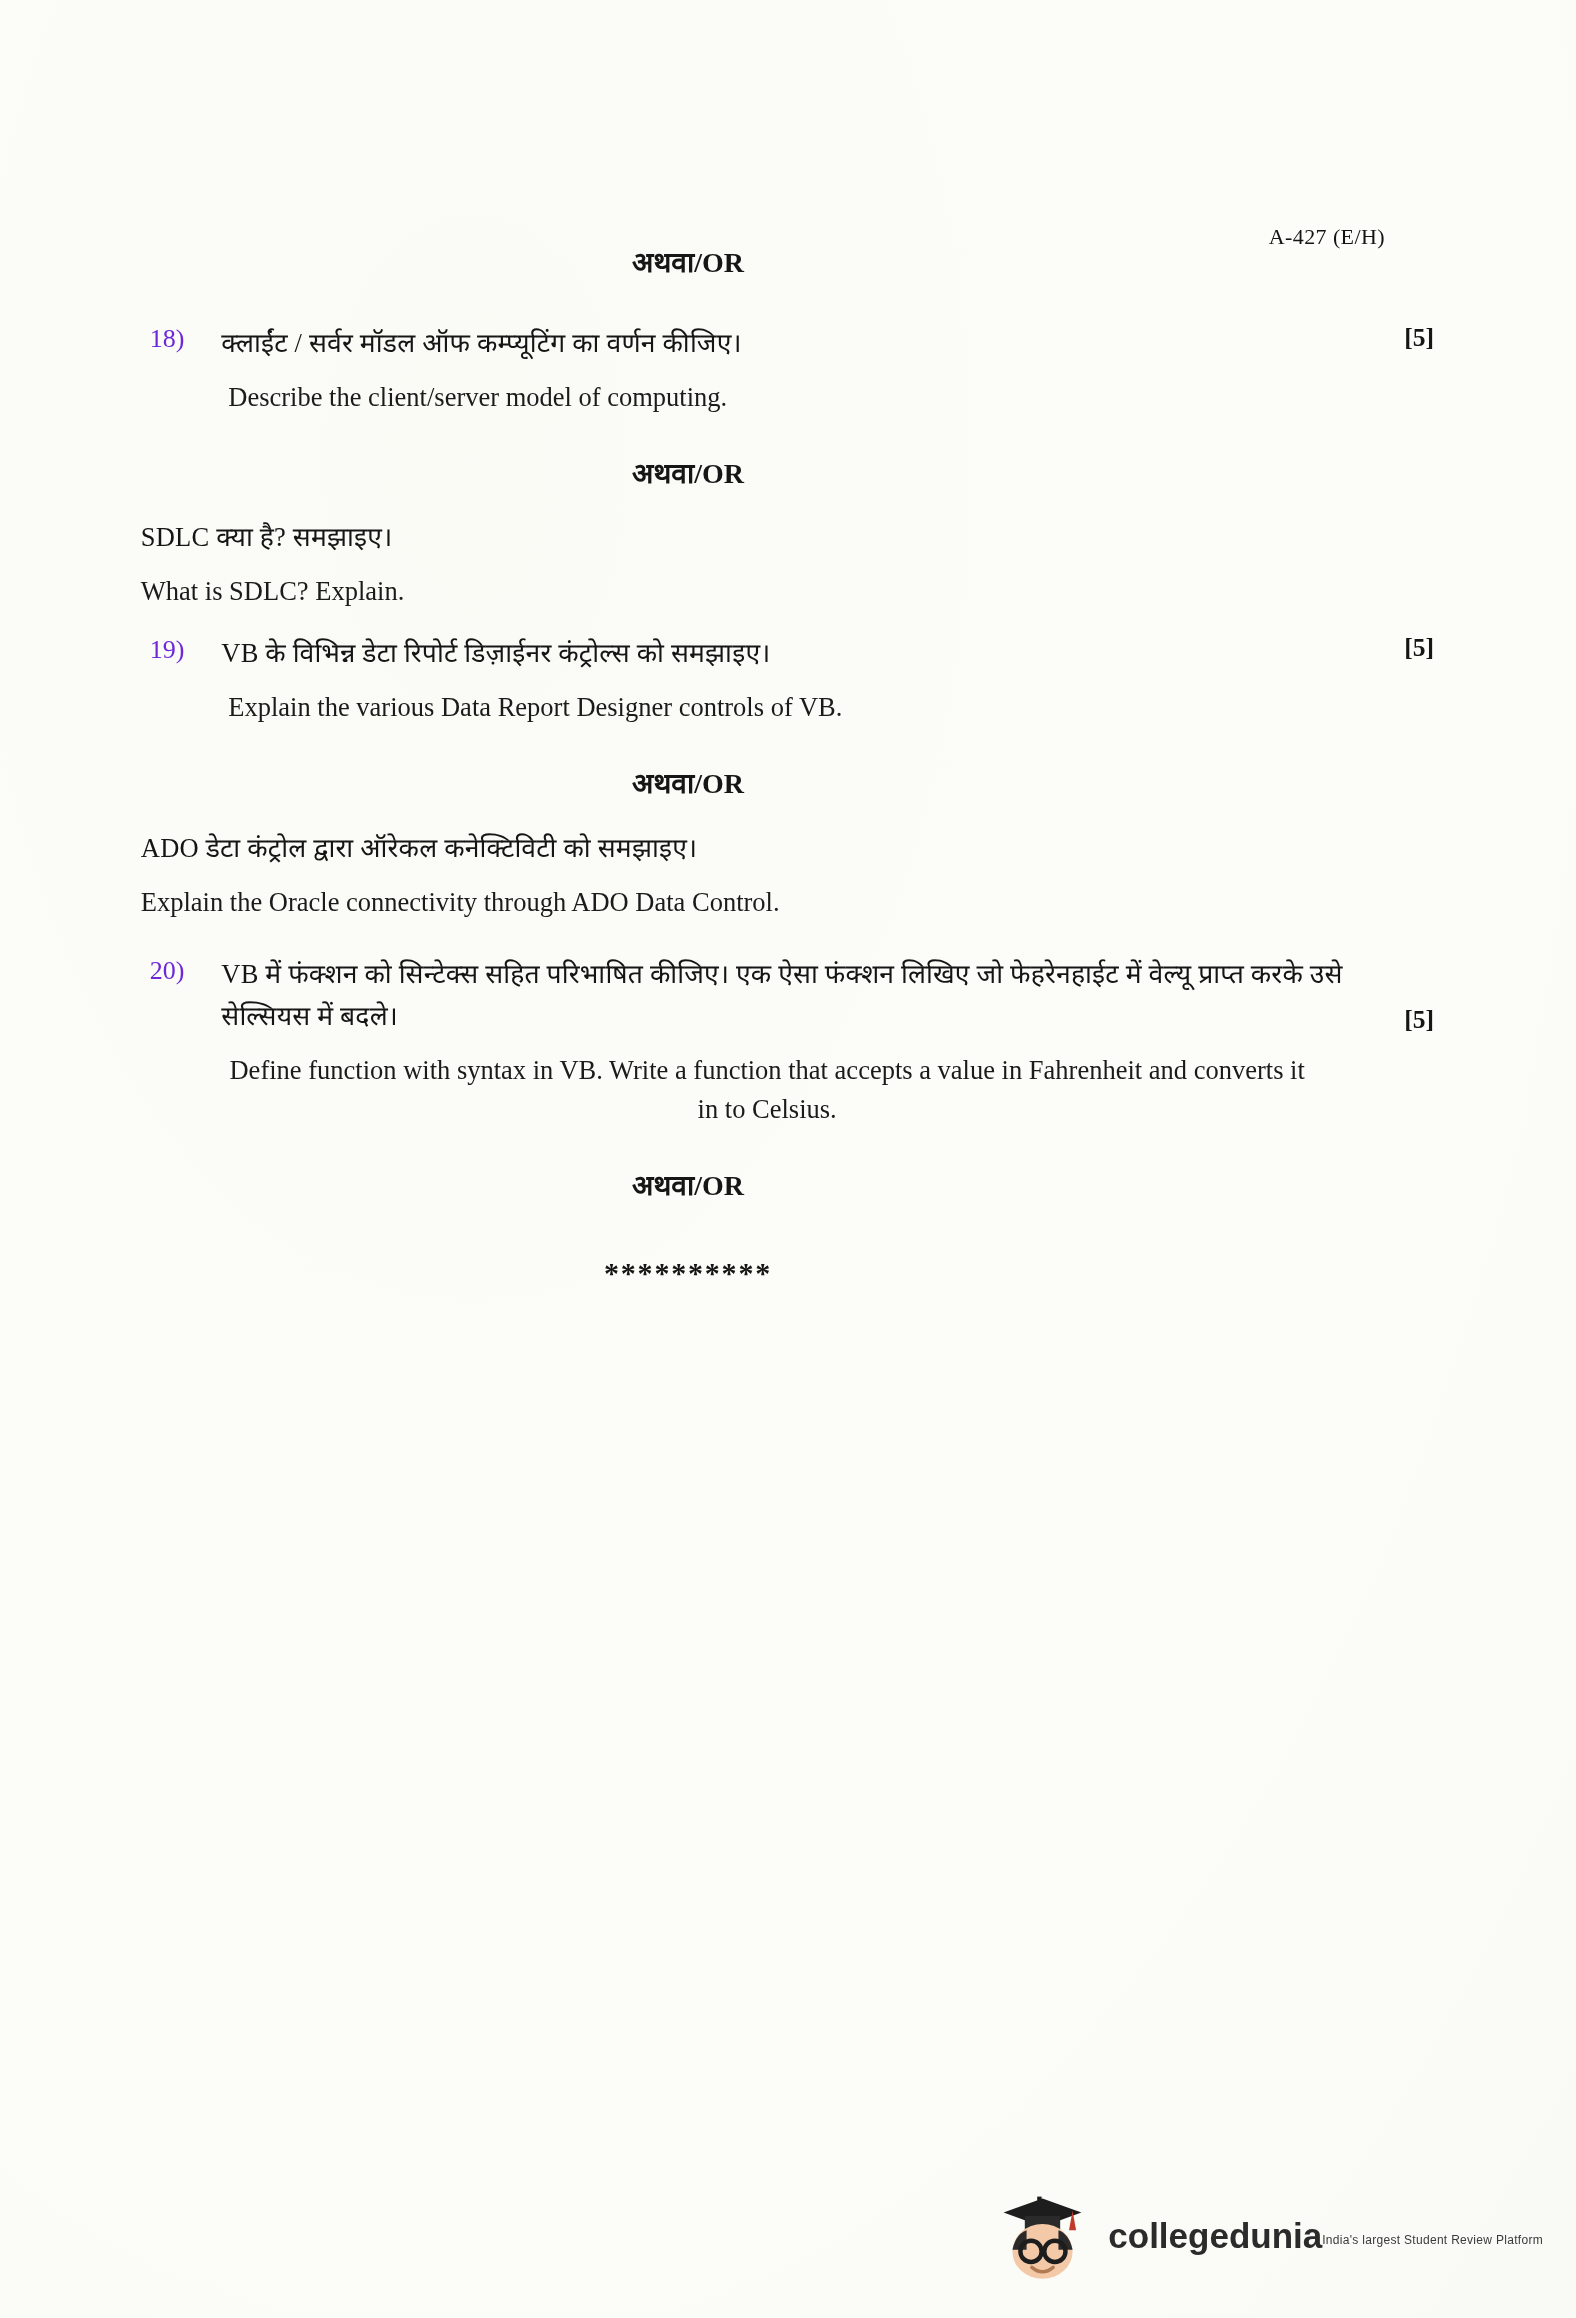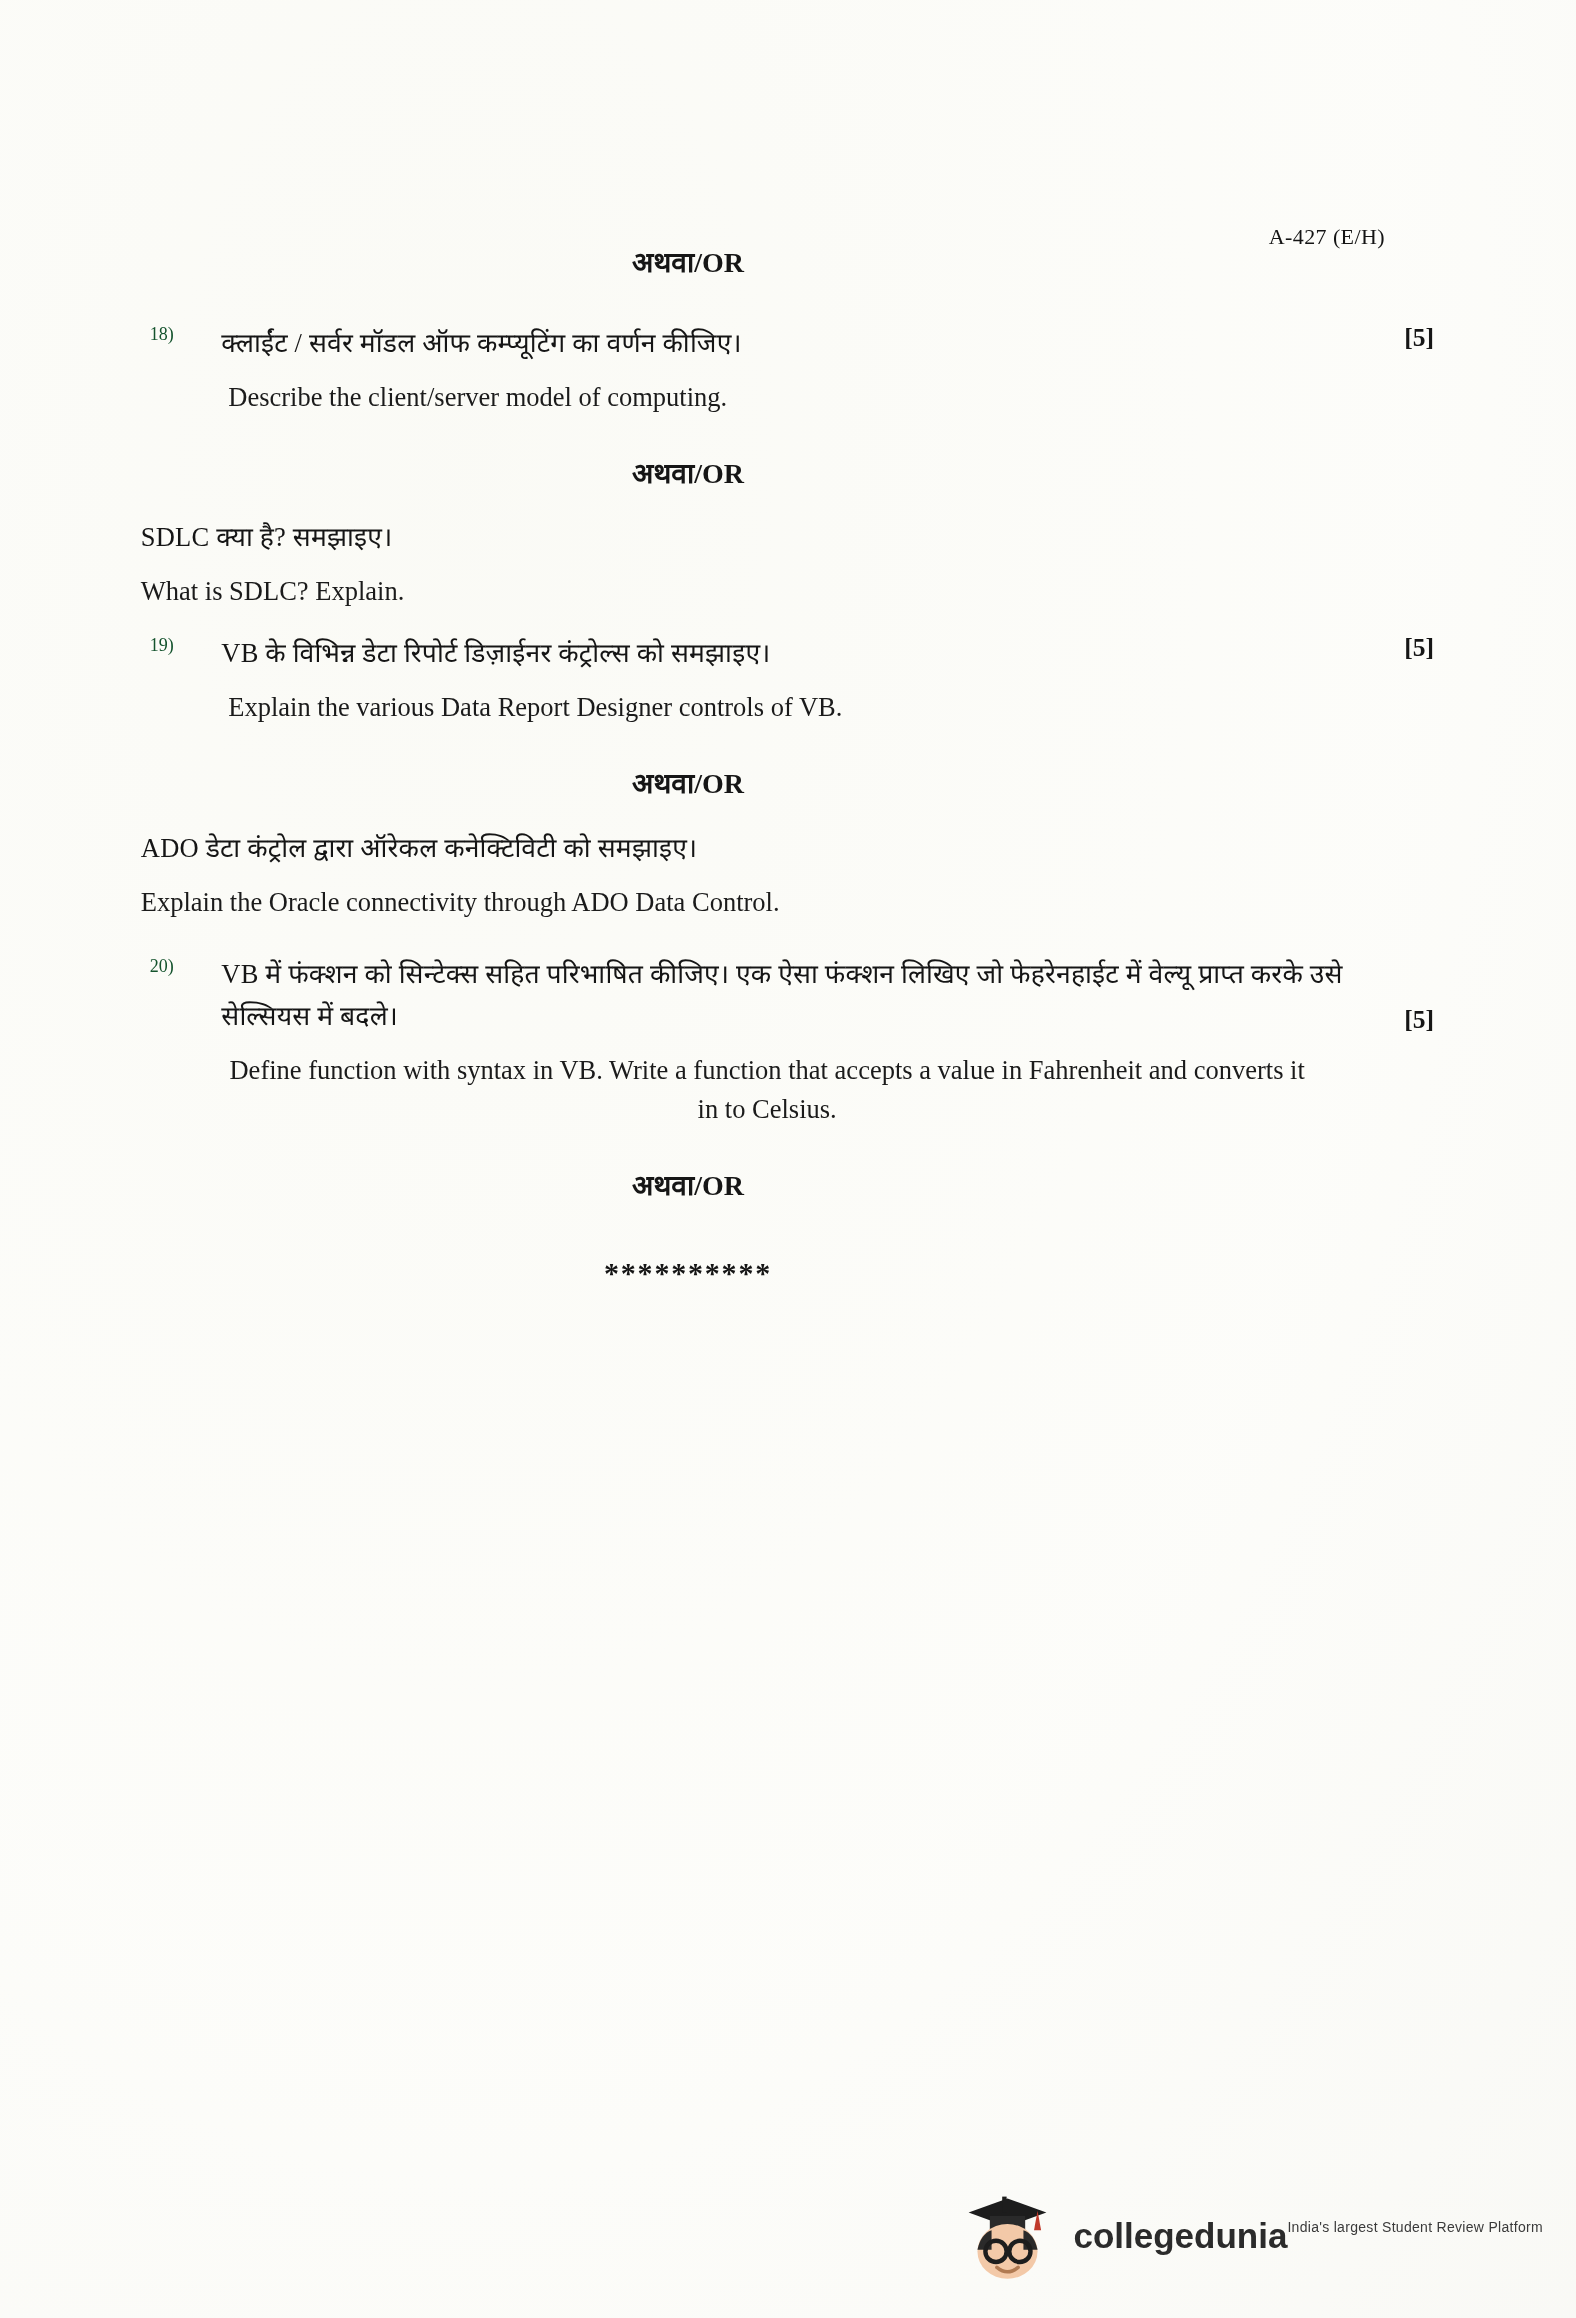--- a/index.html
+++ b/index.html
@@ -57,26 +57,26 @@
     position: relative;
     margin-bottom: 5.3px;
   }
   .q-row {
     display: flex;
     align-items: flex-start;
   }
   .q-num {
     width: 84px;
     flex: 0 0 84px;
-    font-size: 18px;
+    font-size: 26px;
     text-align: left;
     padding-left: 17.7px;
     padding-top: 1.8px;
     box-sizing: border-box;
-    color: #14532d;
+    color: #6d28d9;
   }
   .q-body {
     flex: 1 1 auto;
     padding-left: 5.3px;
   }
   .marks {
     position: absolute;
     right: 22px;
     font-size: 25.6px;
     font-weight: bold;
@@ -131,23 +131,23 @@
   }
   .logo-title {
     font-family: "Liberation Sans", sans-serif;
     font-size: 35px;
     font-weight: bold;
     color: #2b2b2b;
     line-height: 1;
   }
   .logo-sub {
     font-family: "Liberation Sans", sans-serif;
-    font-size: 14px;
+    font-size: 12px;
     color: #3a3a3a;
-    margin-top: 1px;
+    margin-top: 15px;
     letter-spacing: 0.3px;
   }
   .gap-sm { height: 16px; }
   .gap-md { height: 26.5px; }
 </style>
 </head>
 <body>
 
 <div class="page">
 

